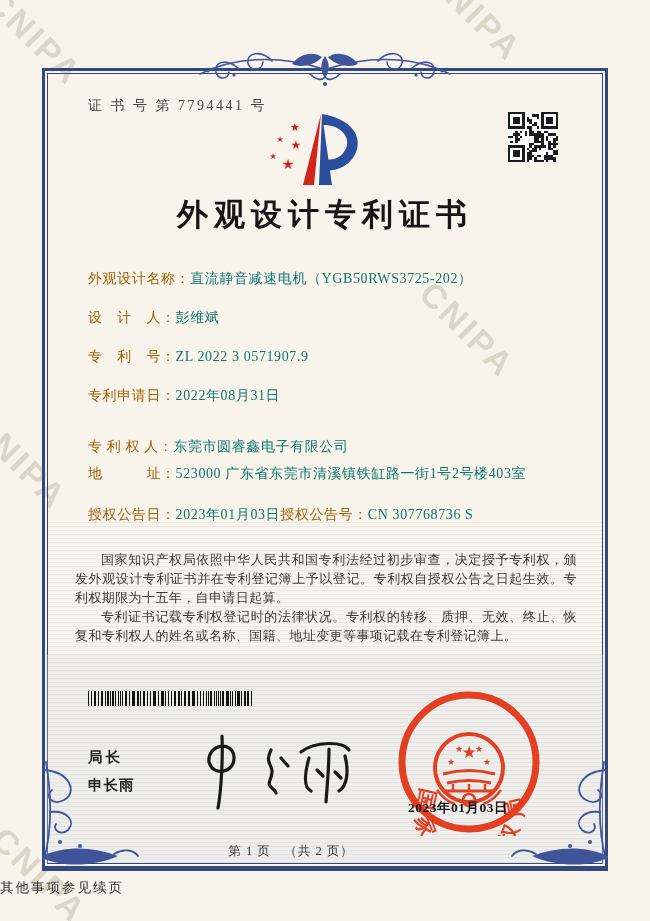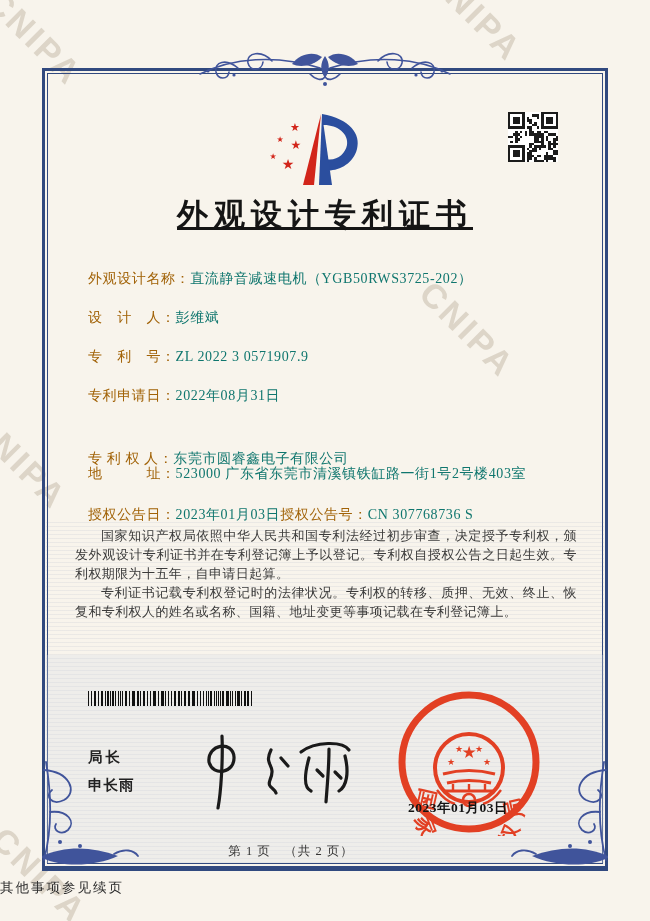--- a/index.html
+++ b/index.html
@@ -14,26 +14,26 @@
   .frame{position:absolute;left:42px;top:68px;width:560px;height:795px;
          border:3px solid #31497f;border-bottom-width:5px;}
   .frame-inner{position:absolute;inset:2px;border:1px solid #31497f;}
   
   .guil1{position:absolute;left:46px;top:522px;width:558px;height:341px;
          background:repeating-linear-gradient(0deg,rgba(118,128,168,.10) 0 1px,transparent 1px 4px);}
   .guil2{position:absolute;left:46px;top:655px;width:558px;height:208px;
          background:rgba(213,218,231,.28);}
   .cert-no{position:absolute;left:88px;top:97px;font-size:14px;letter-spacing:2.5px;color:#454545;}
   .title{position:absolute;left:0;top:194px;width:650px;text-align:center;font-size:31px;
-         font-weight:bold;letter-spacing:6px;color:#151515;text-decoration:underline;}
+         font-weight:bold;letter-spacing:6px;color:#151515;}
   .row{position:absolute;left:88px;font-size:14px;color:#2f2f2f;letter-spacing:.6px;white-space:nowrap;}
   .lbl{color:#a16207;}
   .val{color:#0f766e;}
   .grant-no-lbl{text-align:right;}
-  .paras{position:absolute;left:75px;top:526px;width:502px;font-size:13px;line-height:19px;
+  .paras{position:absolute;left:75px;top:550px;width:502px;font-size:13px;line-height:19px;
          color:#3a3a3a;text-align:justify;letter-spacing:.4px;}
   .paras p{margin:0;text-indent:2em;}
   .signer-title{position:absolute;left:88px;top:748px;font-family:"Liberation Sans","DejaVu Sans",sans-serif;
          font-weight:600;font-size:14.5px;letter-spacing:3px;color:#222;text-align:right;}
   .signer-name{position:absolute;left:88px;top:776px;font-family:"Liberation Sans","DejaVu Sans",sans-serif;
          font-weight:600;font-size:14.5px;letter-spacing:1px;color:#222;}
   .seal-wrap{position:absolute;left:395px;top:688px;width:148px;height:148px;z-index:5;}
   .seal-date{position:absolute;left:383px;top:799px;width:150px;text-align:center;
          font-weight:700;font-size:13.5px;color:#141414;letter-spacing:.5px;z-index:6;}
   .page-no{position:absolute;left:0;top:843px;width:582px;text-align:center;font-size:12.5px;
@@ -92,20 +92,21 @@
       <path d="M10 4 C16 40 16 72 8 102"></path>
       <path d="M8 12 C34 14 42 34 28 42 C16 48 8 38 16 32"></path>
       <path d="M14 54 C32 52 40 64 32 72 C25 78 16 72 20 66"></path>
       <path d="M6 98 C28 88 56 88 82 98 C60 108 28 110 6 100 Z" fill="#40549b" stroke="none"></path>
       <path d="M78 96 C88 90 98 92 102 98"></path>
       <circle cx="24" cy="84" r="2" fill="#40549b" stroke="none"></circle>
       <circle cx="44" cy="88" r="2" fill="#40549b" stroke="none"></circle>
     </g>
   </svg>
 
+  <div class="cert-no">证 书 号 第 7794441 号</div>
 
   <svg class="abs" style="left:262px;top:111px" width="104" height="78" viewBox="0 0 104 78">
     <path d="M60 3 C88 8 99 23 95 38 C91 55 71 63 58 58 L60 47 C73 52 83 44 85 34 C87 22 74 13 60 14 Z" fill="#2b4e9e"></path>
     <polygon points="60,3 70,74 57,74" fill="#2b4e9e"></polygon>
     <polygon points="59,3 52,74 41,74" fill="#d2251a"></polygon>
     <g fill="#d2251a" font-family="'DejaVu Sans',sans-serif" text-anchor="middle">
       <text x="33" y="20" font-size="11">★</text>
       <text x="18" y="31" font-size="8">★</text>
       <text x="34" y="38" font-size="12">★</text>
       <text x="11" y="48" font-size="8">★</text>
@@ -257,21 +258,21 @@
   </div>
   <div class="row" style="top:309px">
     <span class="lbl">设　计　人：</span><span class="val">彭维斌</span>
   </div>
   <div class="row" style="top:348px">
     <span class="lbl">专　利　号：</span><span class="val">ZL 2022 3 0571907.9</span>
   </div>
   <div class="row" style="top:387px">
     <span class="lbl">专利申请日：</span><span class="val">2022年08月31日</span>
   </div>
-  <div class="row" style="top:450px">
+  <div class="row" style="top:438px">
     <span class="lbl">专 利 权 人：</span><span class="val">东莞市圆睿鑫电子有限公司</span>
   </div>
   <div class="row" style="top:465px">
     <span class="lbl">地　　　址：</span><span class="val">523000 广东省东莞市清溪镇铁缸路一街1号2号楼403室</span>
   </div>
   <div class="row" style="top:506px">
     <span class="lbl">授权公告日：</span><span class="val">2023年01月03日</span><span class="lbl grant-no-lbl">授权公告号：</span><span class="val">CN 307768736 S</span>
   </div>
 
   <div class="paras">

